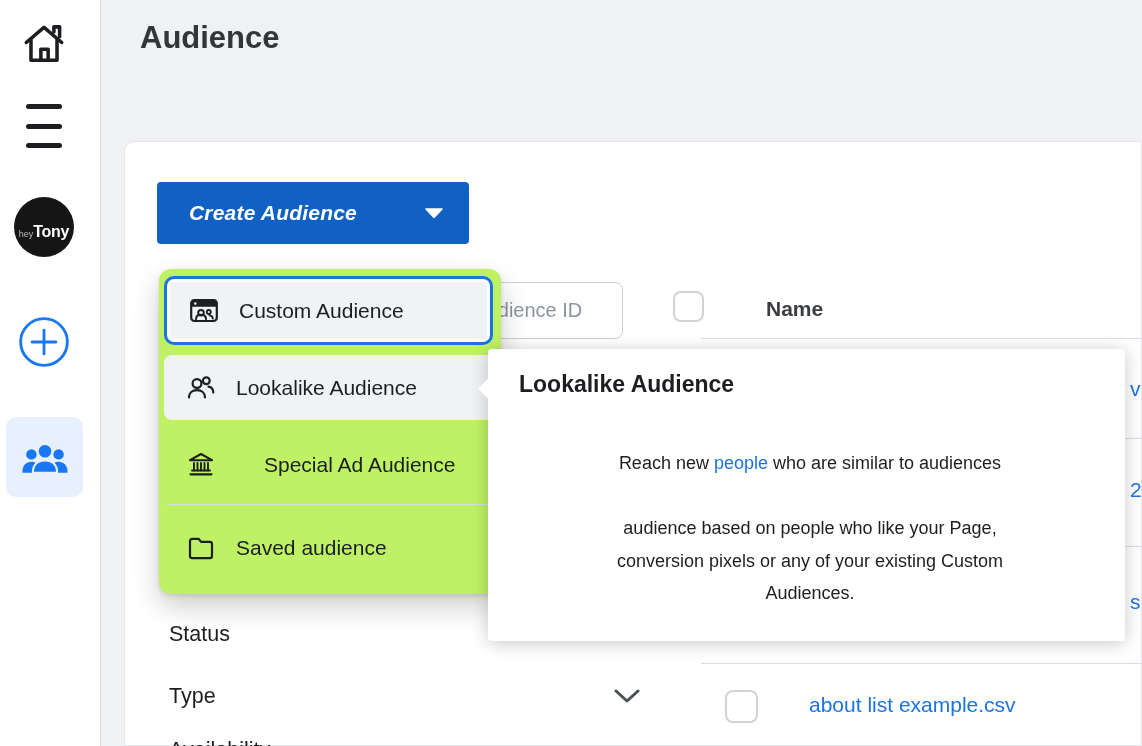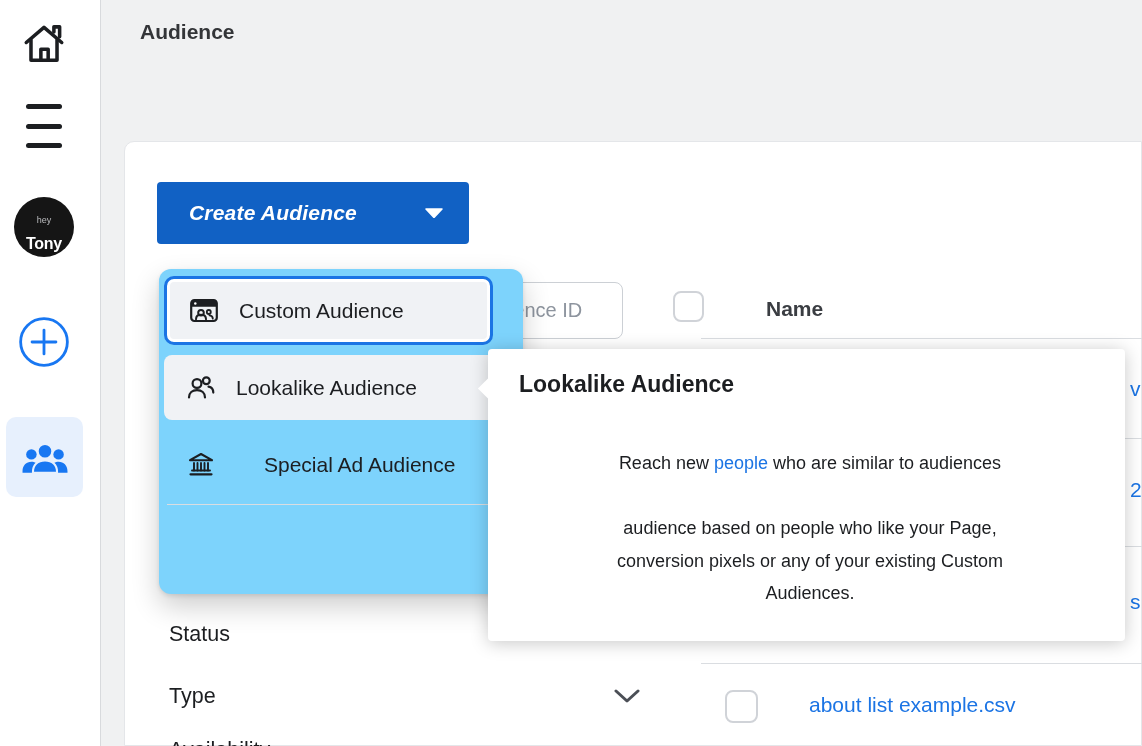--- a/index.html
+++ b/index.html
@@ -7,32 +7,32 @@
     --focus-ring:#1b74e4; --active-tile-bg:#e7f0fd; --page-bg:#f0f1f2;
     --hover-bg:#f0f2f5; --divider:#dadde1; --text-primary:#1c1e21; --text-secondary:#65676b;
   }
   html,body{margin:0;padding:0;background:var(--page-bg);}
   .stage{position:relative;width:1142px;height:746px;overflow:hidden;
          font-family:"Liberation Sans","DejaVu Sans",sans-serif;background:var(--page-bg);}
   
   .sidebar{position:absolute;left:0;top:0;width:100px;height:746px;background:#fff;
            border-right:1px solid #d8dadd;z-index:50;}
   .sb-btn{position:absolute;background:none;border:none;padding:0;margin:0;cursor:pointer;
-          display:flex;align-items:center;justify-content:center;flex-direction:column;}
+          display:flex;align-items:center;justify-content:center;}
   .sb-home{left:18px;top:17px;width:52px;height:52px;}
   .sb-burger{left:24px;top:104px;width:40px;height:44px;flex-direction:column;justify-content:space-between;}
   .sb-burger .bar{width:36px;height:5px;border-radius:2.5px;background:#1c1e21;}
   .sb-avatar{left:14px;top:197px;width:60px;height:60px;border-radius:50%;background:#151515;
              color:#fff;align-items:baseline;}
   .sb-avatar .hey{font-size:9px;color:#b9babd;align-self:center;margin-top:14px;}
   .sb-avatar .tony{font-size:16px;font-weight:700;align-self:center;margin-top:10px;letter-spacing:-0.3px;}
   .sb-plus{left:17px;top:315px;width:54px;height:54px;}
   .sb-tile{left:6px;top:417px;width:77px;height:80px;border-radius:10px;background:var(--active-tile-bg);}
   
-  .page-title{position:absolute;left:140px;top:20px;font-size:21px;font-weight:700;color:#333538;margin:0;}
+  .page-title{position:absolute;left:140px;top:20px;font-size:31px;font-weight:700;color:#333538;margin:0;}
   .card{position:absolute;left:124px;top:141px;width:1018px;height:605px;background:#fff;
         border:1px solid #e4e6e9;border-radius:10px 0 0 0;box-sizing:border-box;}
   
   .create-btn{position:absolute;left:32px;top:40px;width:312px;height:62px;border:none;border-radius:4px;
         background:var(--primary-button);color:#fff;display:flex;align-items:center;justify-content:space-between;
         padding:0 26px 0 32px;cursor:pointer;z-index:10;font-style:italic;}
   .create-btn .lbl{font-size:21px;font-weight:700;letter-spacing:.2px;}
   .search-input{position:absolute;left:161px;top:140px;width:337px;height:57px;box-sizing:border-box;
         border:1.5px solid #ccd0d5;border-radius:8px;font-size:20px;padding:0 14px;color:var(--text-primary);
         background:#fff;z-index:2;font-family:inherit;}
@@ -47,22 +47,22 @@
   .hl-r2{left:576px;top:404px;width:442px;}
   .hl-r3{left:576px;top:521px;width:442px;}
   .frag{position:absolute;left:1005px;font-size:21px;color:var(--link-blue);z-index:3;}
   .frag-1{top:235px;} .frag-2{top:336px;} .frag-3{top:448px;}
   .row-link{position:absolute;left:684px;top:551px;font-size:21px;color:var(--link-blue);
         text-decoration:none;z-index:2;cursor:pointer;}
   .filter{position:absolute;left:44px;font-size:21.5px;color:var(--text-primary);z-index:2;cursor:pointer;background:none;border:none;padding:0;font-family:Liberation Sans, sans-serif;}
   .f-status{top:480px;} .f-type{top:542px;} .f-avail{top:596px;}
   .type-chevron{position:absolute;left:489px;top:547px;z-index:2;}
   
-  .menu{position:absolute;left:34px;top:127px;width:342px;height:325px;background:#7dd3fc;border-radius:12px;
-        box-shadow:0 12px 28px rgba(0,0,0,.2),0 2px 4px rgba(0,0,0,.1);z-index:30;padding-left:22px;}
+  .menu{position:absolute;left:34px;top:127px;width:342px;height:325px;background:#bef264;border-radius:12px;
+        box-shadow:0 12px 28px rgba(0,0,0,.2),0 2px 4px rgba(0,0,0,.1);z-index:30;}
   .menu-item{position:absolute;display:flex;align-items:center;gap:20px;padding-left:22px;box-sizing:border-box;
         cursor:pointer;background:none;border:none;font-family:inherit;}
   .menu-item .mi-label{font-size:21px;color:var(--text-primary);white-space:nowrap;}
   .mi-focused{left:5px;top:7px;width:329px;height:69px;border:3px solid var(--focus-ring);border-radius:10px;
         background:var(--hover-bg);box-shadow:inset 0 0 0 3px #fff;}
   .mi-hover{left:5px;top:86px;width:337px;height:65px;border-radius:8px;background:var(--hover-bg);}
   .mi-plain1{left:5px;top:162px;width:332px;height:68px;gap:48px;}
   .menu-divider{position:absolute;left:8px;top:235px;width:326px;height:1px;background:var(--divider);}
   .mi-plain2{left:5px;top:245px;width:332px;height:68px;}
   
@@ -182,20 +182,26 @@
           <path d="M4 10.2 L15 4 L26 10.2 Z" stroke-width="2.1"></path>
           <path d="M8 13 v7.5 M11.5 13 v7.5 M15 13 v7.5 M18.5 13 v7.5 M22 13 v7.5" stroke-width="1.9"></path>
           <path d="M6 20.5 h18" stroke-width="1.9"></path>
           <path d="M4.5 24.3 h21" stroke-width="2.2"></path>
         </svg>
         <span class="mi-label">Special Ad Audience</span>
       </button>
 
       <div class="menu-divider"></div>
 
+      <button class="menu-item mi-plain2">
+        <svg width="30" height="30" viewBox="0 0 30 30" fill="none" stroke="#1c1e21" stroke-width="2.2" stroke-linejoin="round">
+          <path d="M4 23 V8 a2.2 2.2 0 0 1 2.2 -2.2 h6.3 l2.6 3.1 h8.7 a2.2 2.2 0 0 1 2.2 2.2 V23 a2.2 2.2 0 0 1 -2.2 2.2 H6.2 A2.2 2.2 0 0 1 4 23 Z"></path>
+        </svg>
+        <span class="mi-label">Saved audience</span>
+      </button>
     </div>
 
     <div class="tooltip">
       <div class="arrow"></div>
       <h2 class="tt-title">Lookalike Audience</h2>
       <div class="tt-body">
         <span>Reach new </span><a class="tt-link">people</a><span> who are similar to audiences</span><br>
         <br>
         <span>audience based on people who like your Page,</span><br>
         <span>conversion pixels or any of your existing Custom</span><br>

